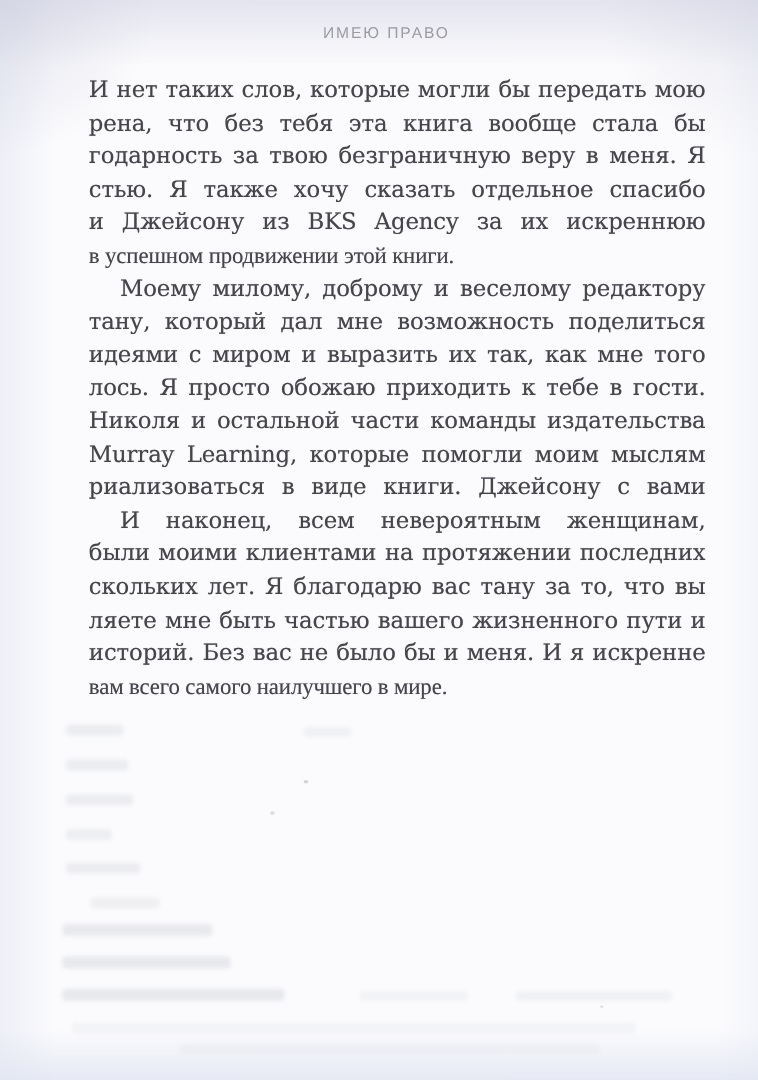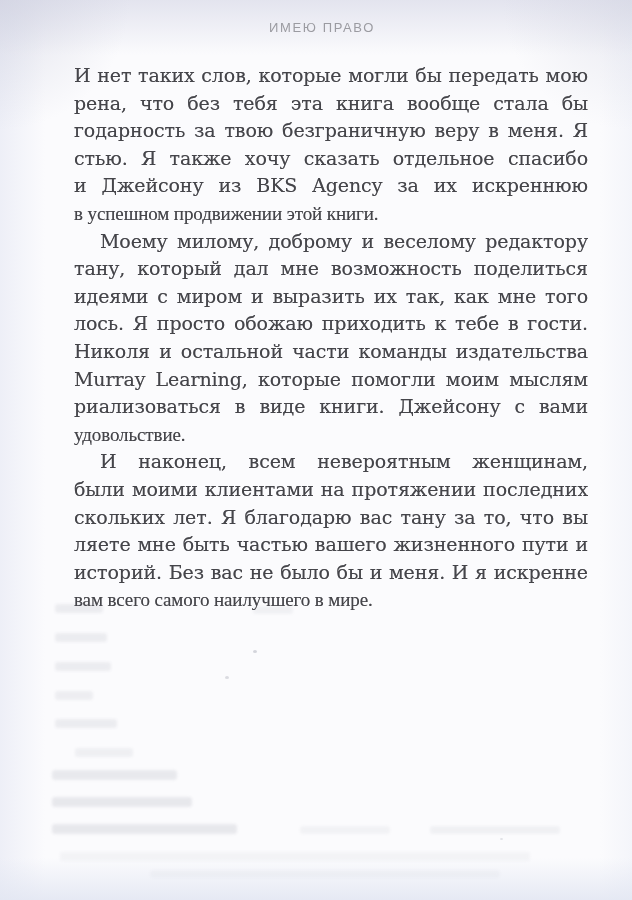--- a/index.html
+++ b/index.html
@@ -90,21 +90,20 @@
         <div class="line para-end">в успешном продвижении этой книги.</div>
       </div>
       <div>
         <div class="line indent">Моему милому, доброму и веселому редактору Джона-</div>
         <div class="line">тану, который дал мне возможность поделиться всего</div>
         <div class="line">идеями с миром и выразить их так, как мне того хоте-</div>
         <div class="line">лось. Я просто обожаю приходить к тебе в гости. Спасибо</div>
         <div class="line">Николя и остальной части команды издательства John</div>
         <div class="line">Murray Learning, которые помогли моим мыслям мате-</div>
         <div class="line">риализоваться в виде книги. Джейсону с вами было одно</div>
-        <div class="line para-end">удовольствие.</div>
       </div>
       <div>
         <div class="line indent">И наконец, всем невероятным женщинам, которые</div>
         <div class="line">были моими клиентами на протяжении последних не-</div>
         <div class="line">скольких лет. Я благодарю вас тану за то, что вы позво-</div>
         <div class="line">ляете мне быть частью вашего жизненного пути и ваших</div>
         <div class="line">историй. Без вас не было бы и меня. И я искренне желаю</div>
         <div class="line para-end">вам всего самого наилучшего в мире.</div>
       </div>
     </div>

